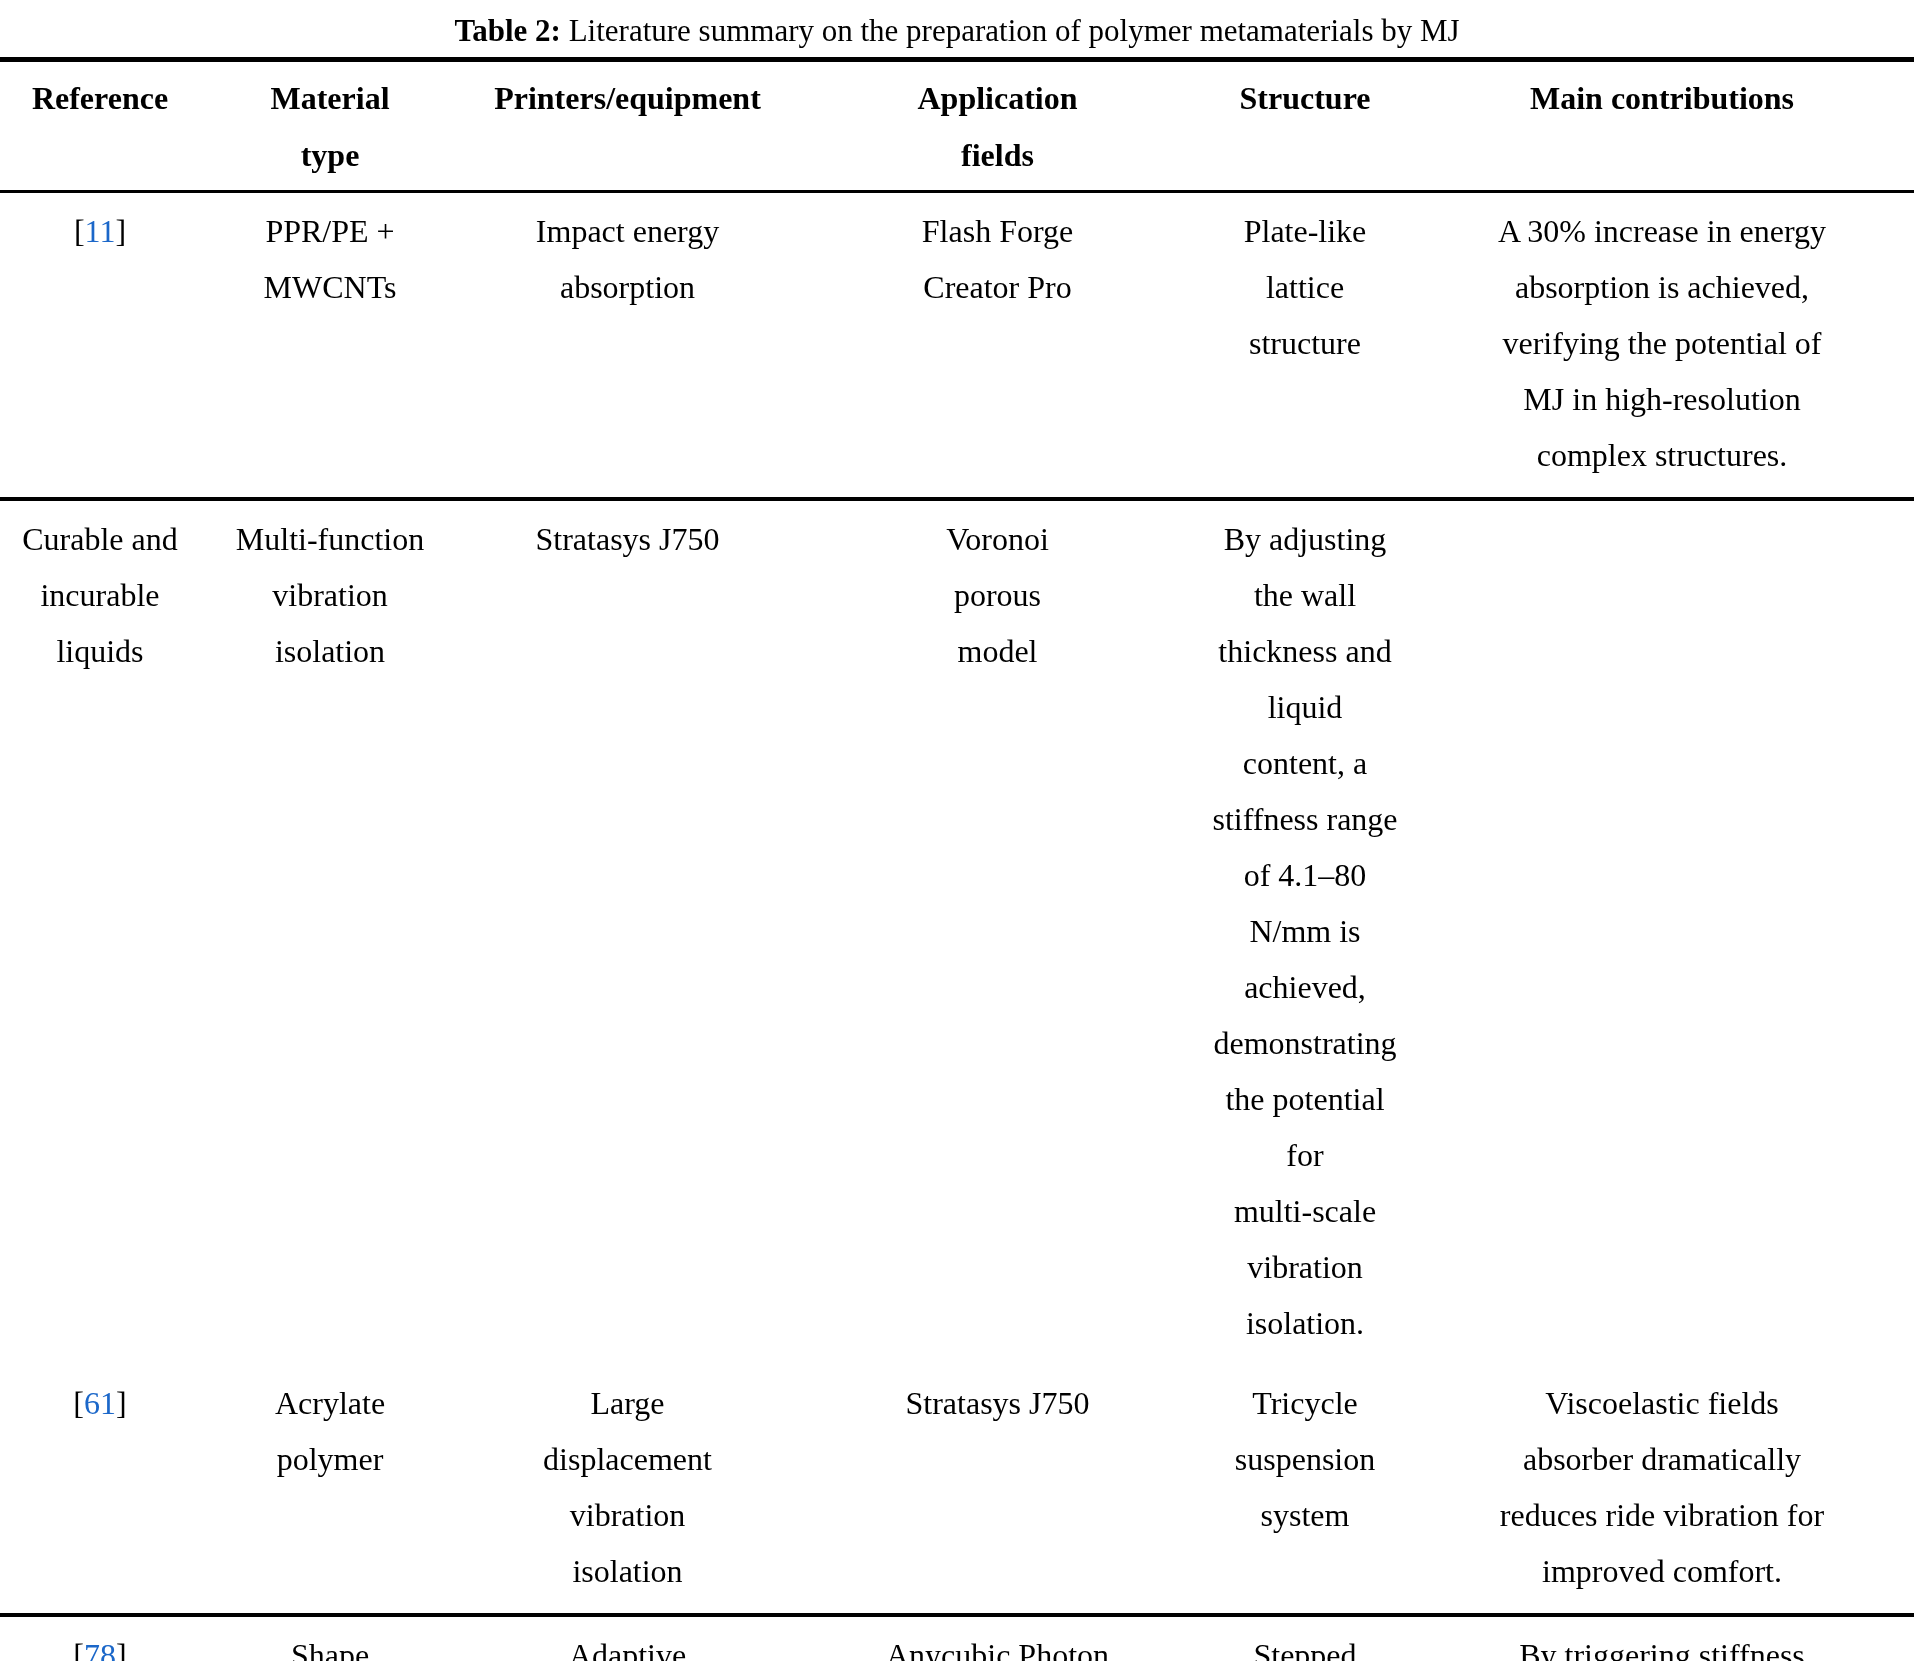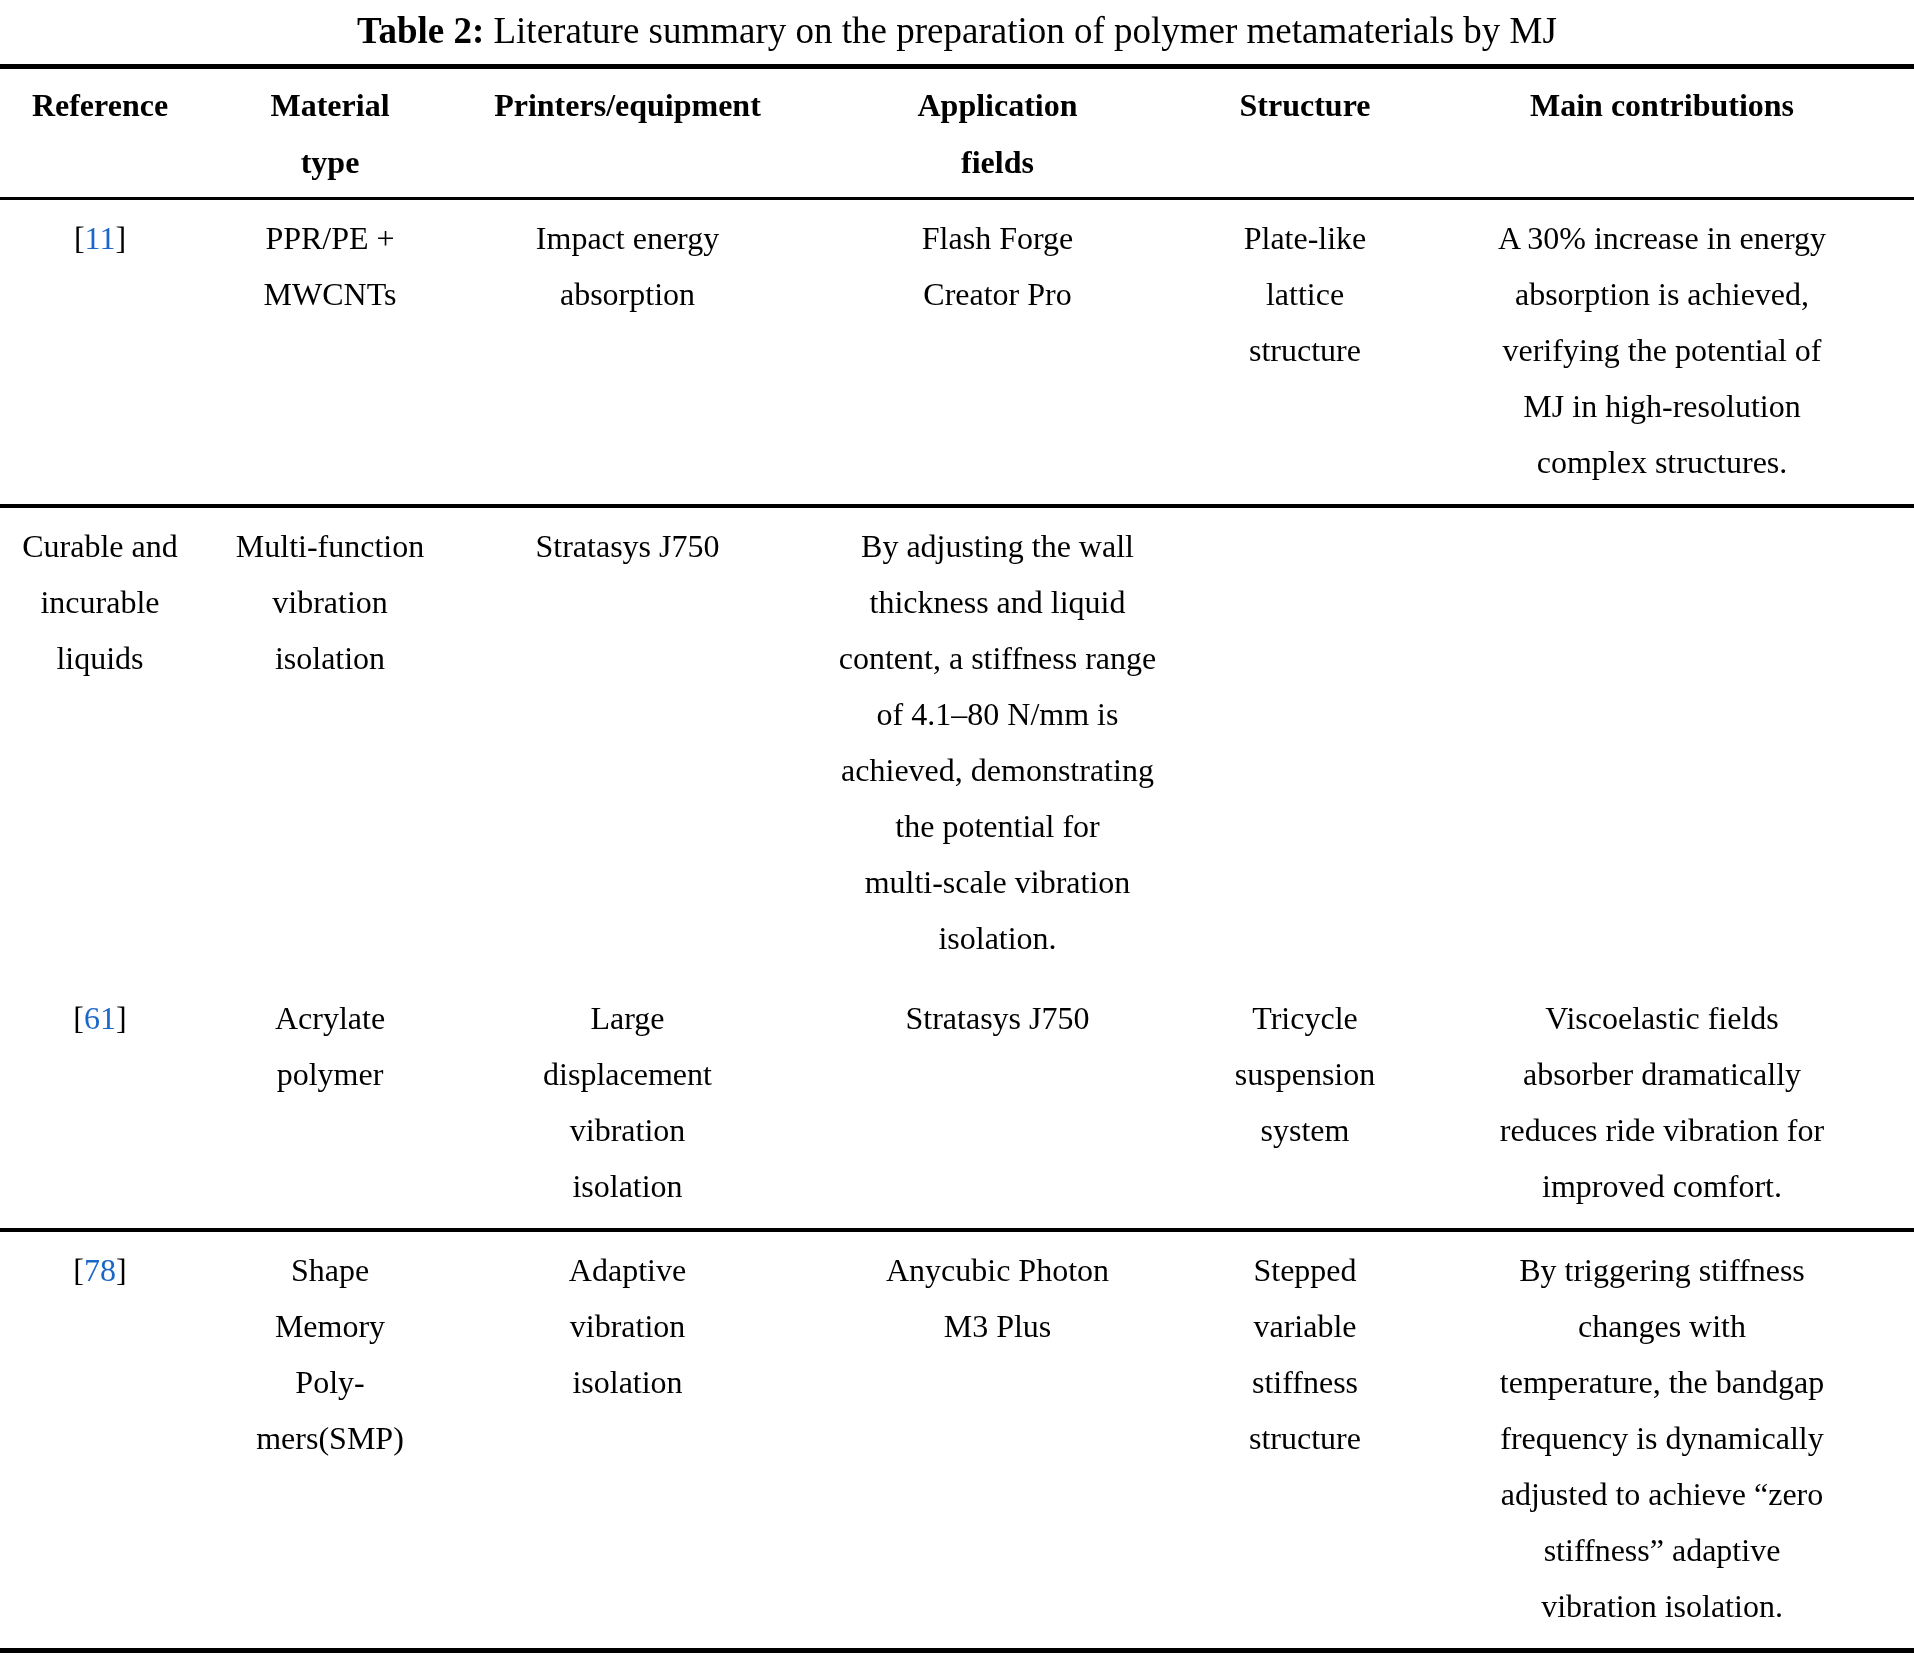--- a/index.html
+++ b/index.html
@@ -8,24 +8,24 @@
   body {
     width: 1914px; height: 1661px;
     font-family: "Liberation Serif", "DejaVu Serif", serif;
     color: var(--ink);
     overflow: hidden;
   }
   .page { position: relative; width: 1914px; height: 1661px; }
 
   .caption {
     text-align: center;
-    font-size: 37px;
+    font-size: 31px;
     line-height: 42px;
     padding-top: 10px;
-    height: 64px;
+    height: 57px;
   }
   .caption .cap-label { font-weight: bold; }
 
   .rule { width: 100%; background: var(--ink); }
   .rule-top    { height: 5px; }
   .rule-header { height: 3px; }
   .rule-mid    { height: 4px; }
   .rule-bottom { height: 5px; }
 
   .trow {
@@ -96,20 +96,23 @@
   <div class="rule rule-mid"></div>
 
   <div class="trow">
     <div class="cell">Curable and
 incurable
 liquids</div>
     <div class="cell">Multi-function
 vibration
 isolation</div>
     <div class="cell">Stratasys J750</div>
+    <div class="cell">Voronoi
+porous
+model</div>
     <div class="cell">By adjusting the wall
 thickness and liquid
 content, a stiffness range
 of 4.1–80 N/mm is
 achieved, demonstrating
 the potential for
 multi-scale vibration
 isolation.</div>
   </div>
 

